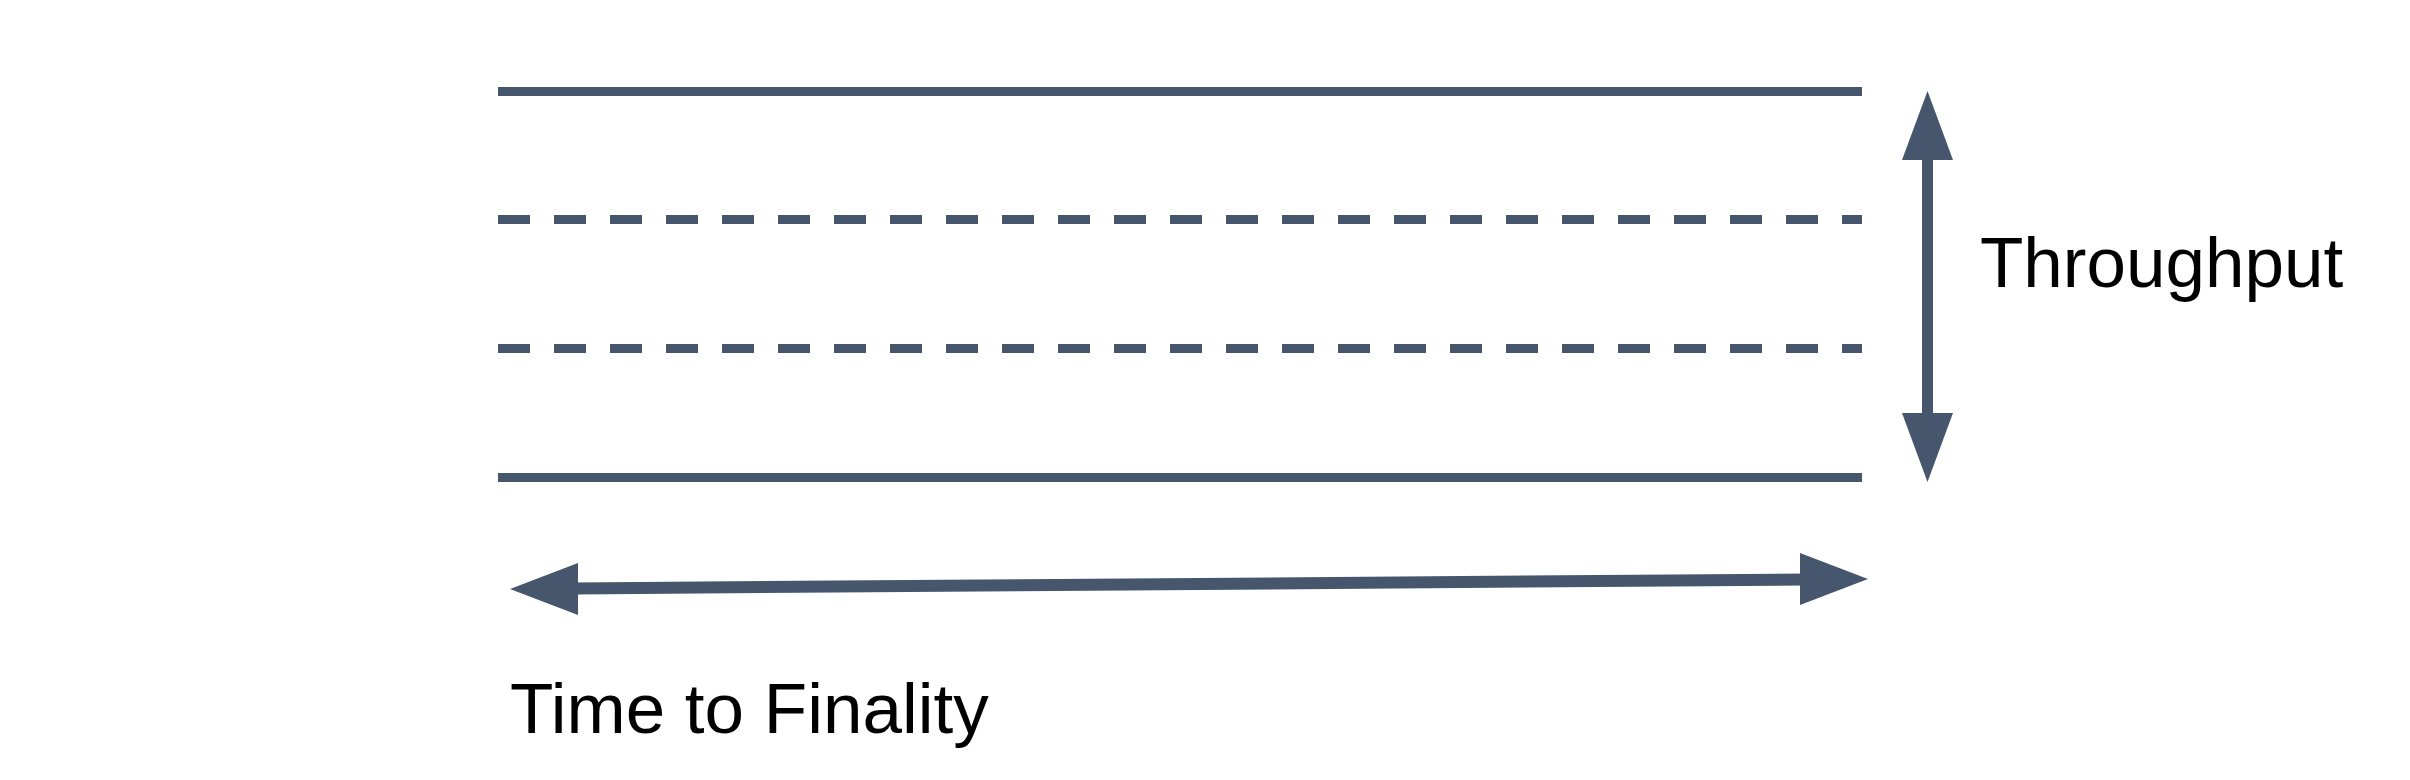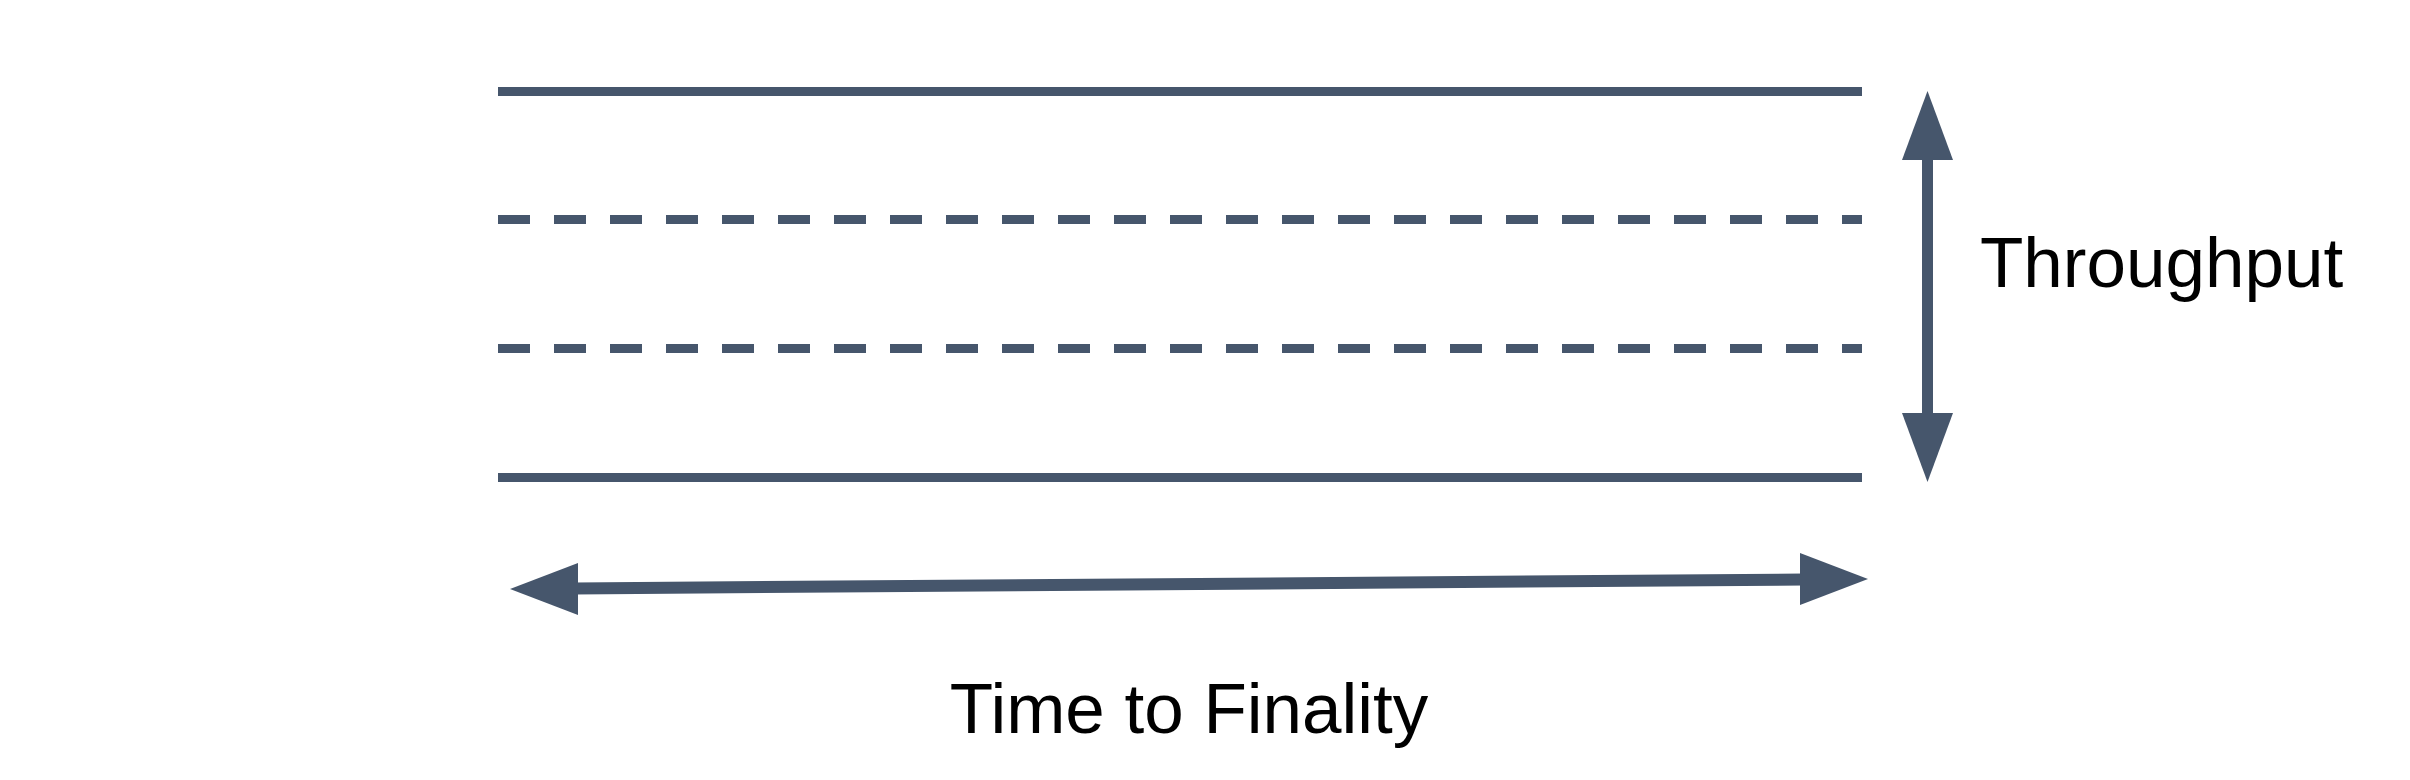--- a/index.html
+++ b/index.html
@@ -39,21 +39,20 @@
     white-space: nowrap;
   }
   .label-throughput {
     left: 1980px;
     top: 222px;
   }
   .label-time-to-finality {
     left: 510px;
     top: 668px;
     width: 1358px;
-    text-align: center;
   }
 </style>
 </head>
 <body>
 
 <div class="canvas">
 
   <svg class="diagram-svg" viewBox="0 0 2410 780">
 
     <rect class="shape-fill" x="498" y="87" width="1364" height="9"></rect>

